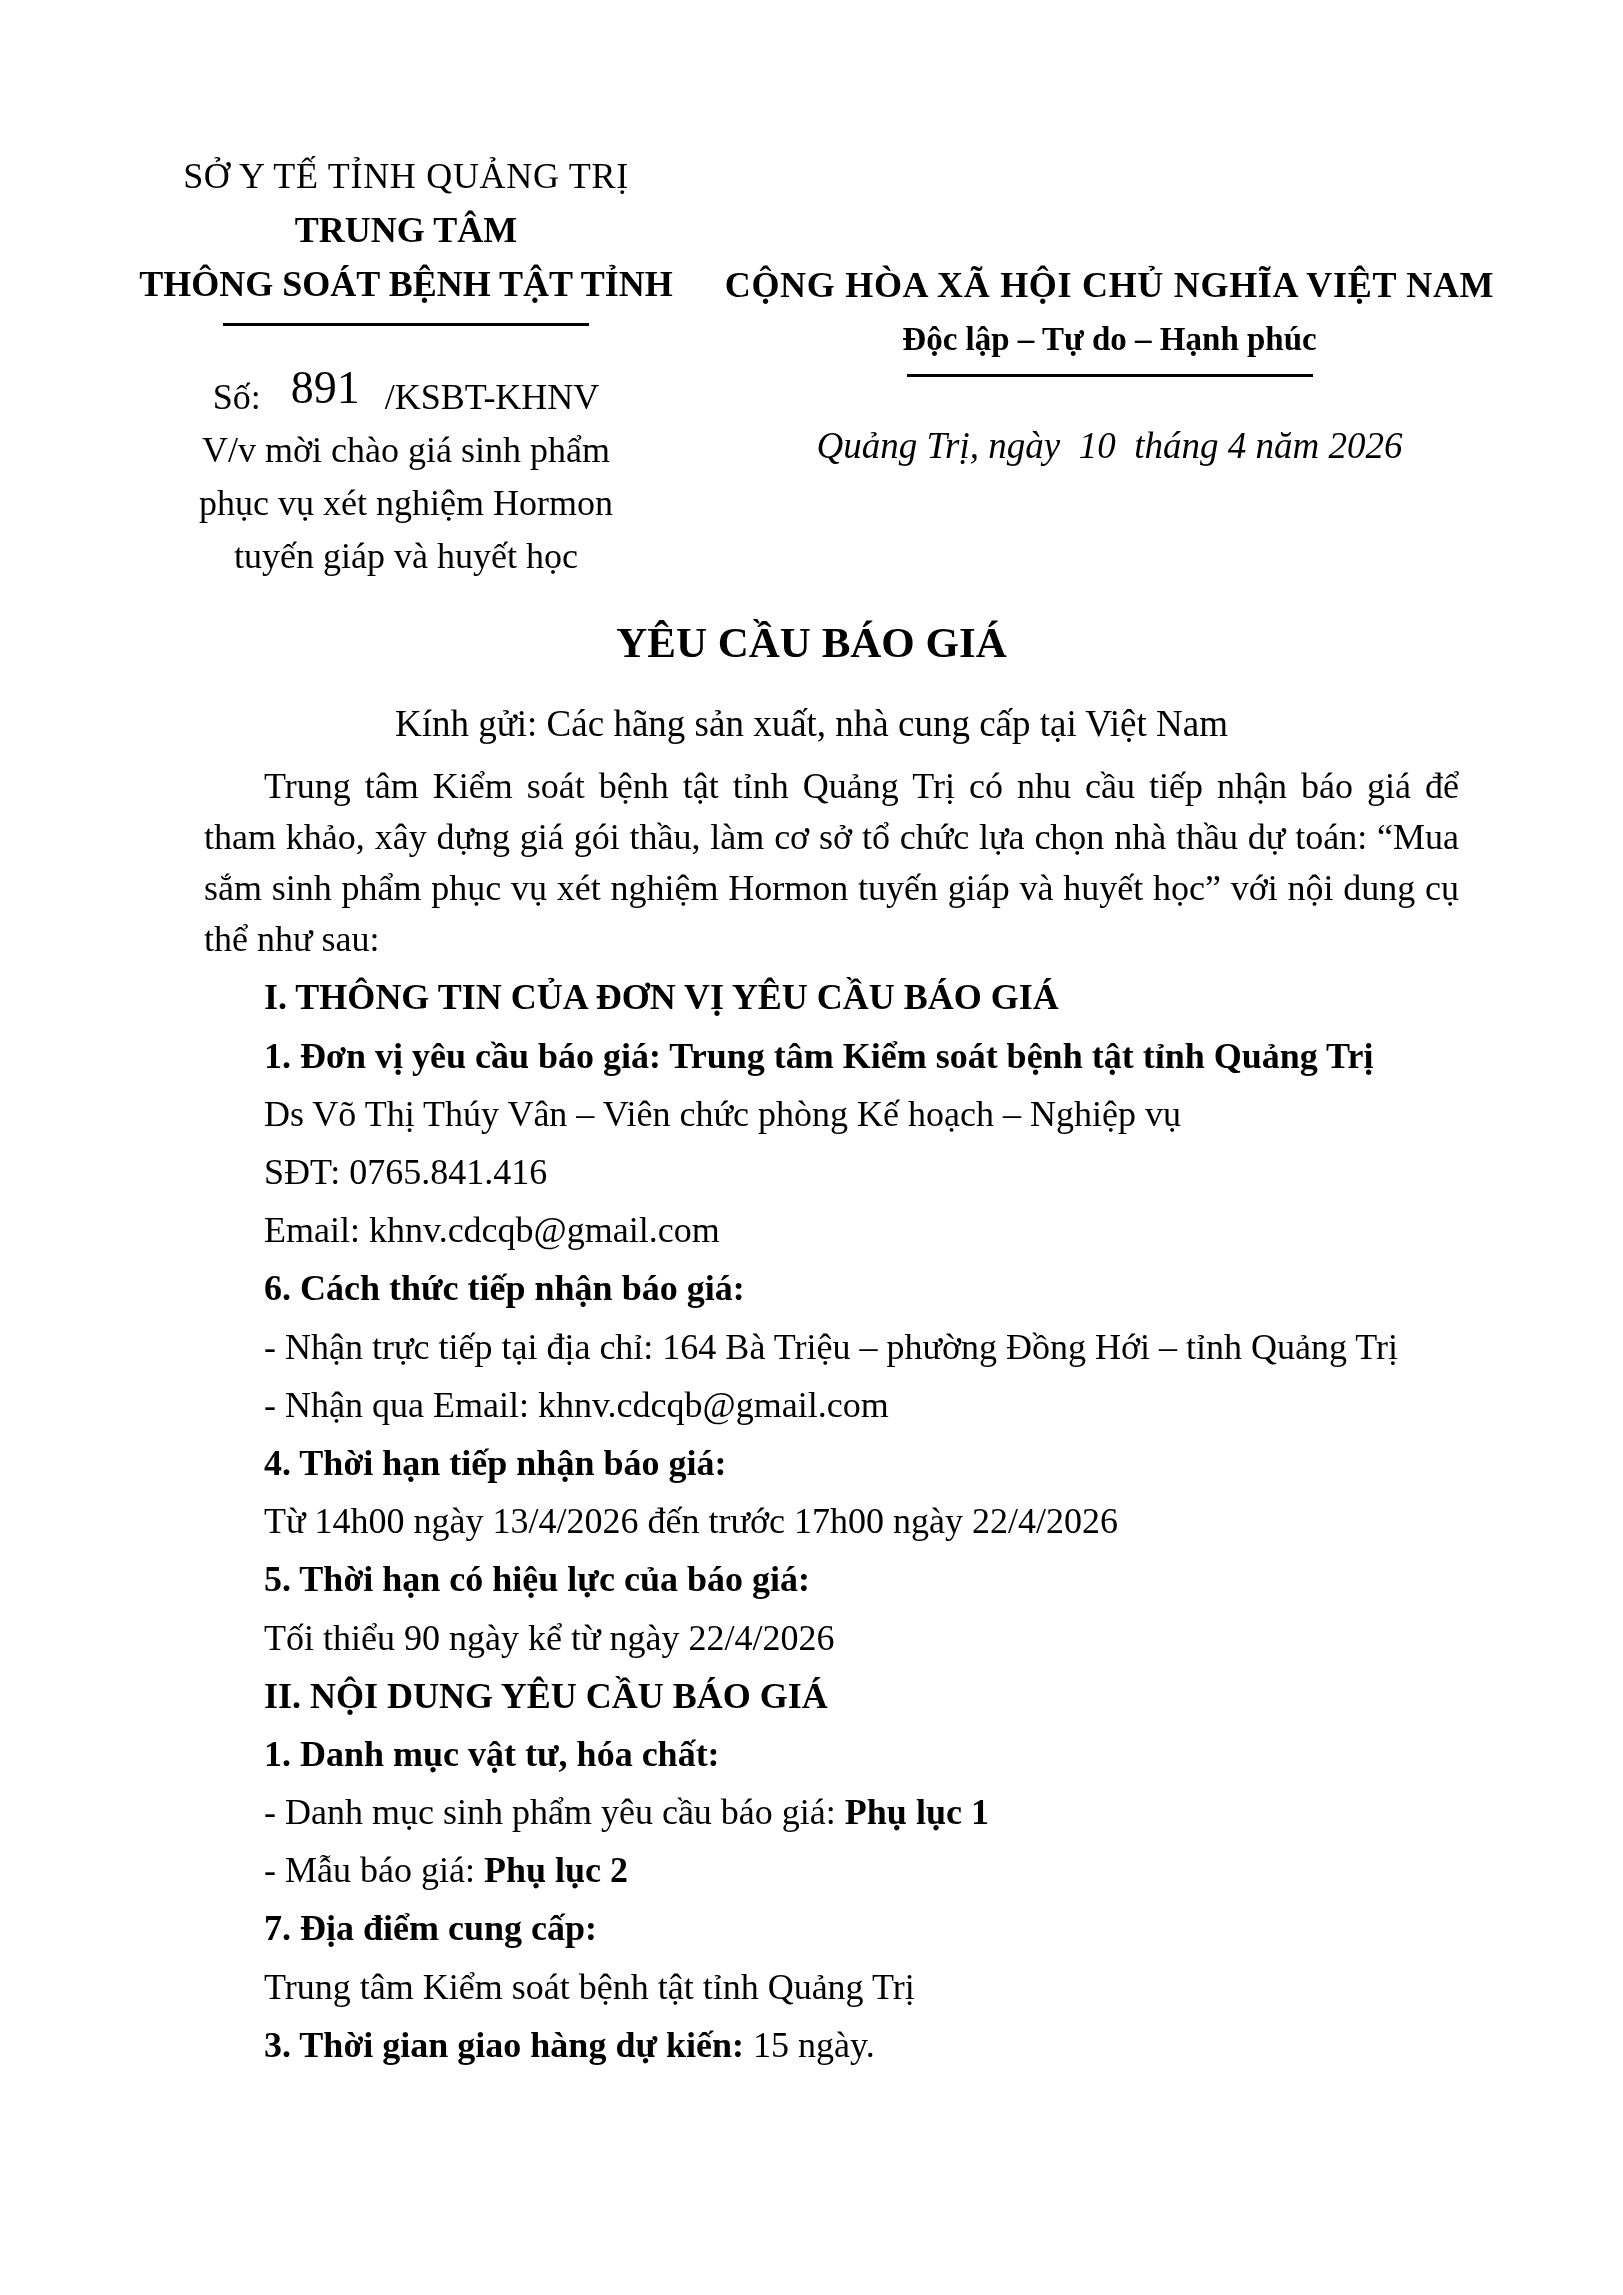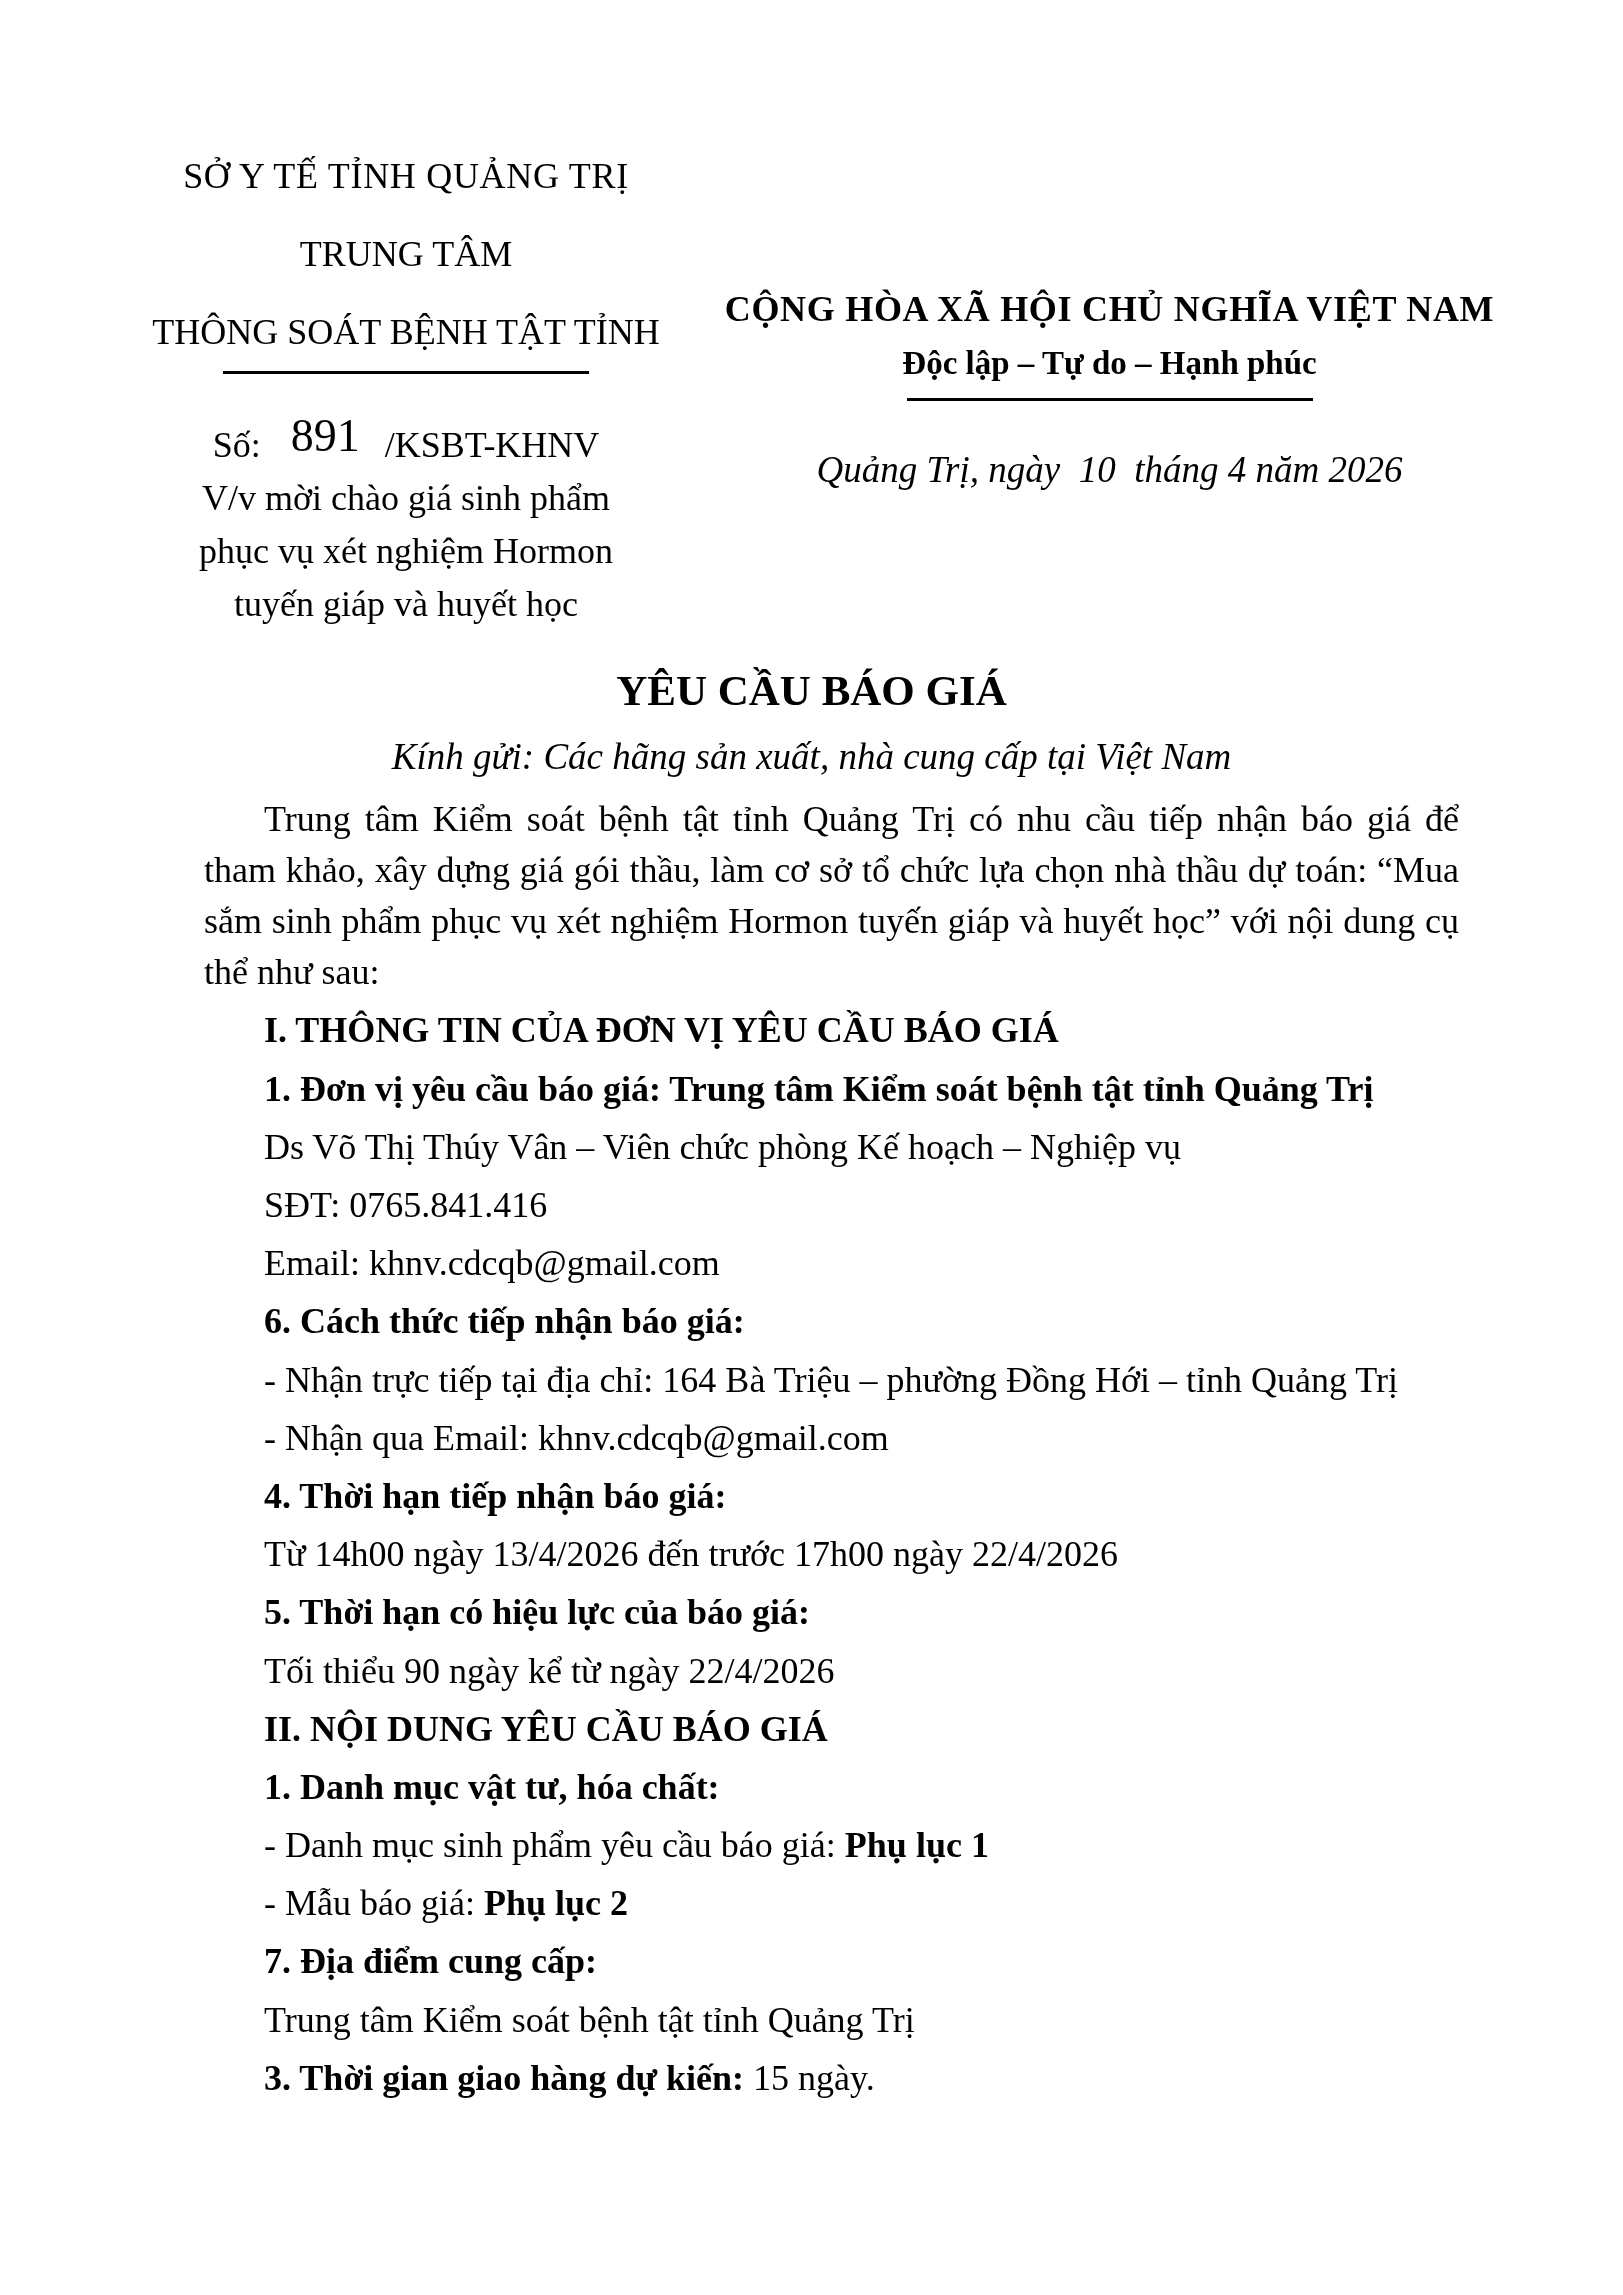--- a/index.html
+++ b/index.html
@@ -34,22 +34,21 @@
     text-align: center;
   }
   .org-line1 {
     font-size: 36px;
     line-height: 54px;
     letter-spacing: 0.7px;
   }
   .org-line2, .org-line3 {
     font-size: 36px;
     line-height: 54px;
-    font-weight: normal;
-    margin-top: 24px;
+    font-weight: bold;
   }
   .rule {
     height: 0;
     border-top: 3.3px solid #000;
     margin: 11.8px auto 0 auto;
   }
   .rule-left  { width: 366px; }
   .rule-right { width: 406px; margin-top: 7.9px; }
   .so-line {
     margin-top: 41px;
@@ -87,25 +86,24 @@
   }
   
   .doc-title {
     margin-top: 30px;
     text-align: center;
     font-size: 43px;
     line-height: 60px;
     font-weight: bold;
   }
   .salutation {
-    margin-top: 8px;
+    margin-top: 23px;
     text-align: center;
     font-size: 37px;
     line-height: 55px;
-    font-style: italic;
   }
   
   .body {
     margin-top: 10.5px;
     padding: 0 164px 0 204px;
     box-sizing: border-box;
     font-size: 36px;
     line-height: 51px;
   }
   .block {

